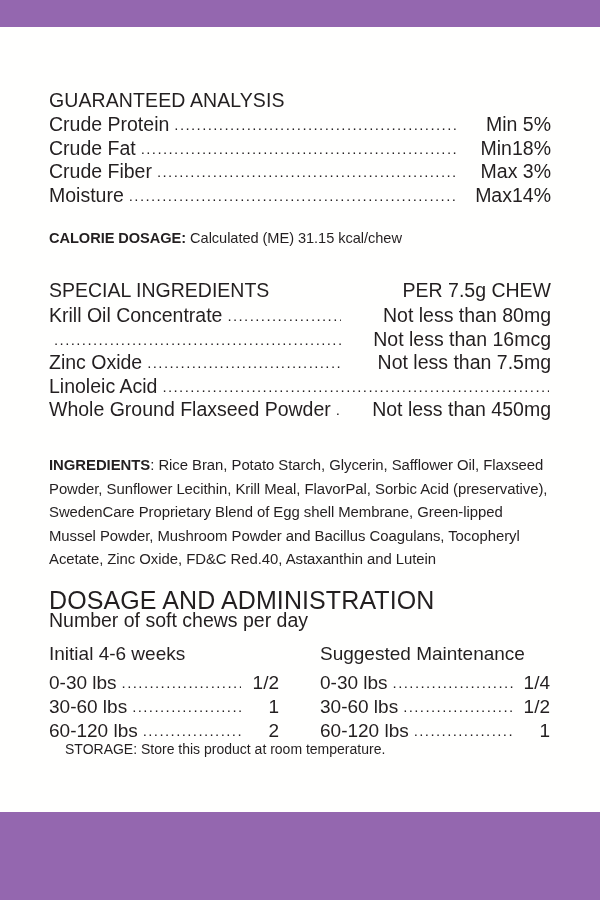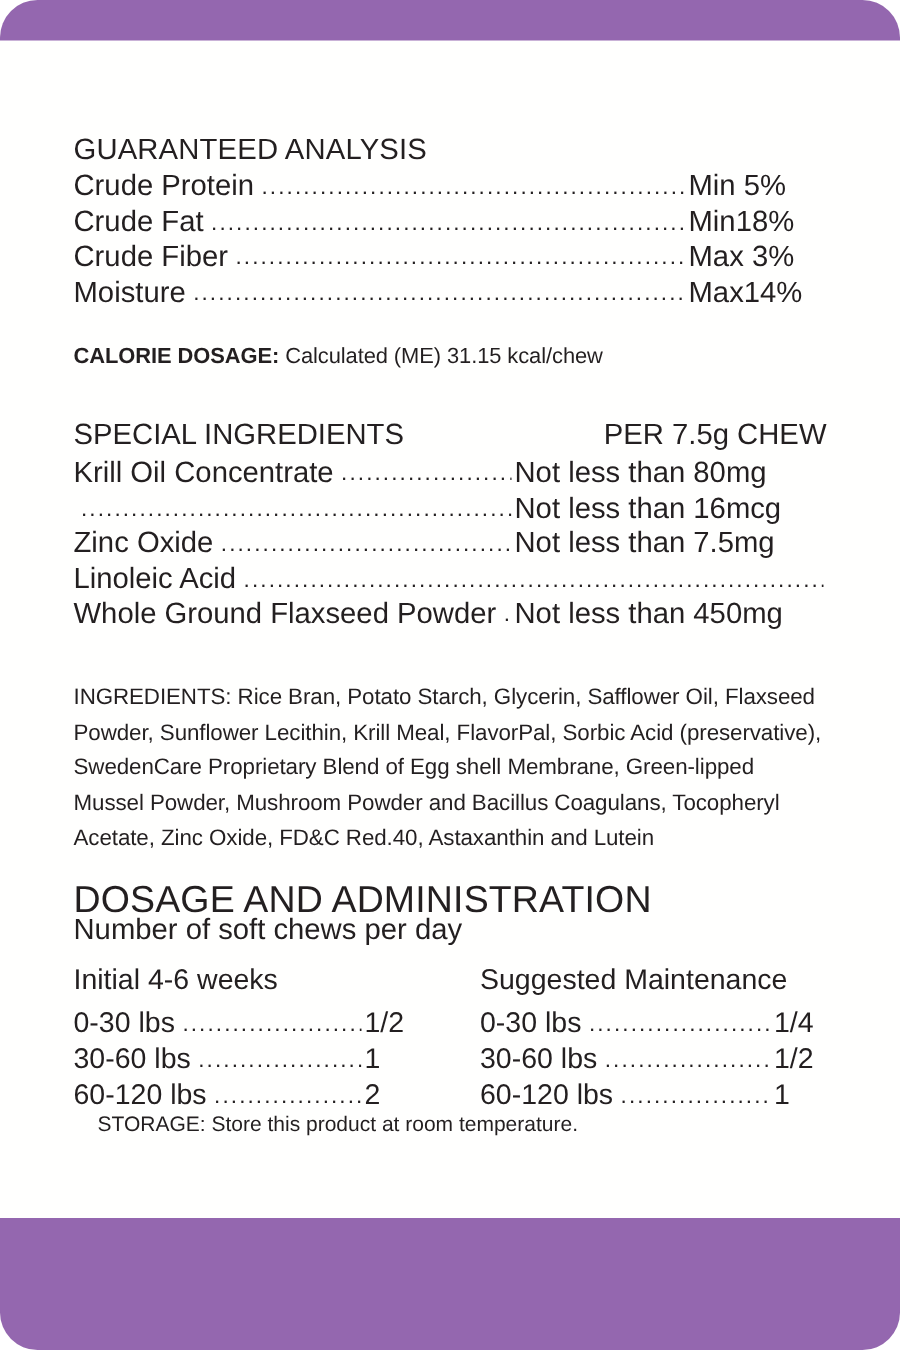--- a/index.html
+++ b/index.html
@@ -10,21 +10,20 @@
   body {
     font-family: "Liberation Sans", sans-serif;
     -webkit-font-smoothing: antialiased;
   }
   .label-page {
     position: relative;
     width: 600px;
     height: 900px;
     background: #fffffe;
     overflow: hidden;
-    border-radius: 25px;
   }
   .band {
     position: absolute;
     left: 0;
     width: 600px;
     background: #9467af;
   }
   .band-top {
     top: 0;
     height: 27px;
@@ -56,20 +55,21 @@
     overflow: hidden;
     margin: 0 2px 0 5px;
     font-size: 15px;
     letter-spacing: 1.4px;
     color: #231f20;
     position: relative;
     top: -1px;
   }
   .row .rval {
     flex: 0 0 auto;
+    text-align: right;
   }
 
   
   .section-ga {
     position: absolute;
     top: 62px;
     left: 0;
     width: 502px;
   }
   .ga-head {
@@ -118,21 +118,21 @@
   .ingredients {
     position: absolute;
     top: 427px;
     left: 0;
     width: 504px;
     font-size: 14.9px;
     line-height: 23.5px;
     letter-spacing: -0.05px;
     text-align: left;
   }
-  .ingredients b { font-weight: normal; }
+  .ingredients b { font-weight: bold; }
 
   
   .dosage-title {
     position: absolute;
     top: 559px;
     left: 0;
     font-size: 25px;
     letter-spacing: 0.1px;
   }
   .dosage-sub {

